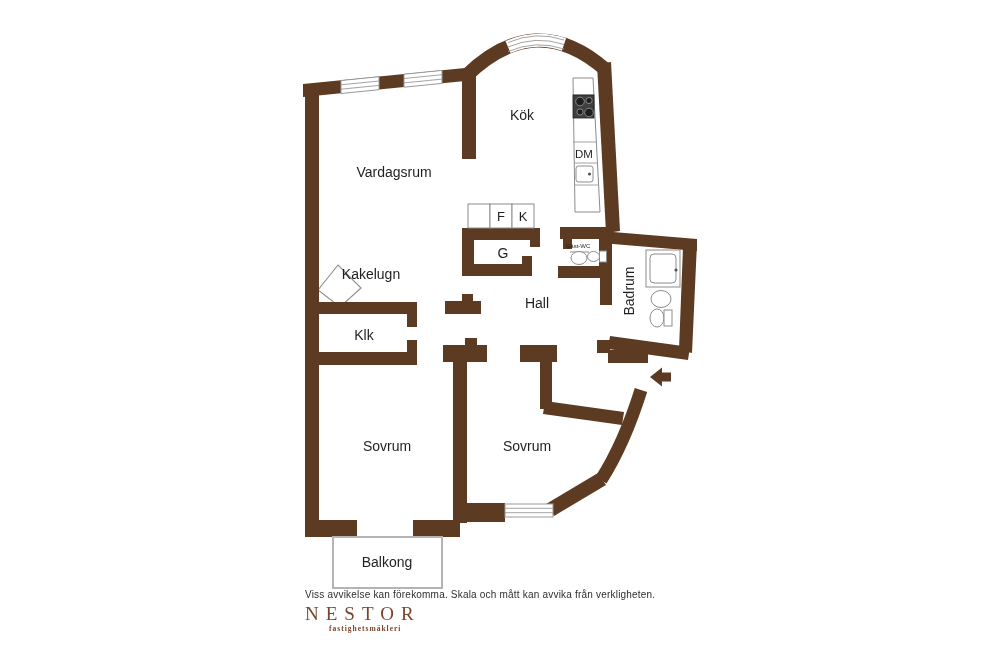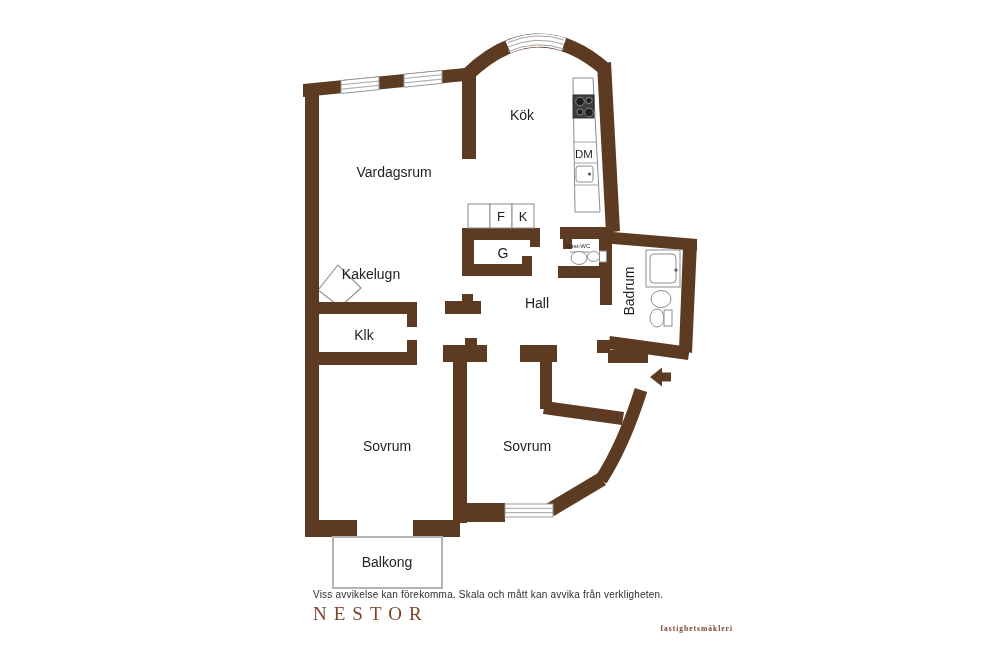--- a/index.html
+++ b/index.html
@@ -12,26 +12,26 @@
   .win-line{stroke:var(--window);stroke-width:0.9;fill:none;}
   .fixture-thin{fill:#fff;stroke:var(--fixture);stroke-width:1;}
   .stove{fill:var(--stove);stroke:#222;stroke-width:0.8;}
   .burner{fill:#1e1e1e;stroke:#9a9a9a;stroke-width:0.8;}
   .balcony{fill:#fff;stroke:var(--balcony);stroke-width:2;}
   .kakelugn{fill:#fff;stroke:var(--fixture);stroke-width:1.1;}
   .room-label{font-size:14px;fill:var(--label);text-anchor:middle;}
   .small-label{font-size:13px;fill:var(--label);text-anchor:middle;}
   .dm-label{font-size:11.5px;fill:var(--label);text-anchor:middle;}
   .tiny-label{font-size:6px;fill:var(--label);text-anchor:middle;}
-  .footer{position:absolute;left:313px;top:589px;width:420px;}
+  .footer{position:absolute;left:305px;top:589px;width:420px;}
   .disclaimer{font-size:10px;color:var(--muted);letter-spacing:0.2px;}
   .brand{margin-top:3px;font-family:"Liberation Serif",serif;font-weight:normal;
          font-size:19px;letter-spacing:7px;color:var(--logo);}
-  .tagline{margin-left:40px;margin-top:-1px;font-family:"Liberation Serif",serif;
-           font-size:7.5px;letter-spacing:1px;color:var(--logo);font-weight:bold;text-align:right;}
+  .tagline{margin-left:24px;margin-top:-1px;font-family:"Liberation Serif",serif;
+           font-size:7.5px;letter-spacing:1px;color:var(--logo);font-weight:bold;}
 </style>
 </head>
 <body>
 
 <div class="stage">
   <svg width="1000" height="667" viewBox="0 0 1000 667">
 
     <polygon class="kakelugn" points="318,290 338,265 361,288 340,307"></polygon>
 
     <g>

